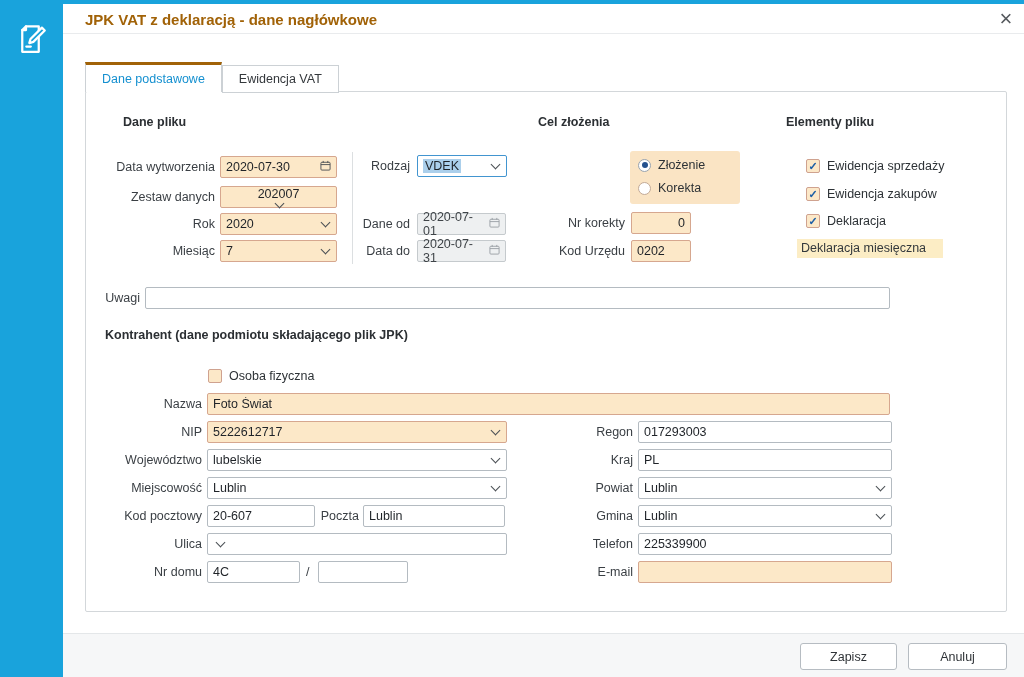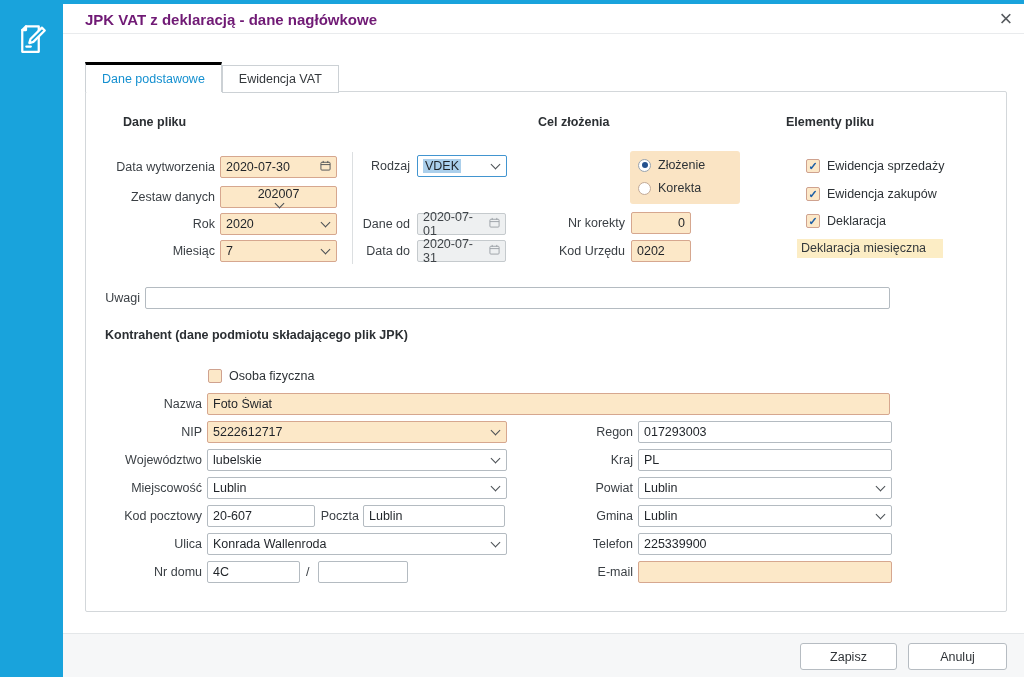--- a/index.html
+++ b/index.html
@@ -4,27 +4,27 @@
 <style>
   * { margin:0; padding:0; box-sizing:border-box; }
   html,body { width:1024px; height:677px; overflow:hidden; }
   body { font-family:"Liberation Sans", sans-serif; background:#fff; }
   .window { position:relative; width:1024px; height:677px; background:#fff; overflow:hidden; }
 
   .topline { position:absolute; left:0; top:0; width:1024px; height:4px; background:#19a3dc; }
   .sidebar { position:absolute; left:0; top:0; width:63px; height:677px; background:#19a3dc; }
   .sidebar svg { position:absolute; left:14px; top:21px; }
 
-  .dialog-title { position:absolute; left:85px; top:11px; font-size:15px; font-weight:700; color:#701a75; }
+  .dialog-title { position:absolute; left:85px; top:11px; font-size:15px; font-weight:700; color:#a16207; }
   .title-divider { position:absolute; left:63px; top:33px; right:0; height:1px; background:#e9ebed; }
   .close-btn { position:absolute; left:994px; top:8px; width:24px; height:24px; font-size:22px; line-height:22px; color:#55595d; text-align:center; cursor:pointer; }
 
   .tabbar { position:absolute; left:85px; top:62px; height:30px; display:flex; align-items:flex-start; z-index:2; }
   .tab { font-size:12.5px; padding:0 16px; background:#fff; display:flex; align-items:center; cursor:pointer; }
-  .tab.active { height:30px; border:1px solid #ccd1d5; border-top:3px solid #000000; border-bottom:none; color:#1590d0; }
+  .tab.active { height:30px; border:1px solid #ccd1d5; border-top:3px solid #a16207; border-bottom:none; color:#1590d0; }
   .tab.inactive { height:28px; margin-top:3px; border:1px solid #ccd1d5; color:#34383c; }
 
   .panel { position:absolute; left:85px; top:91px; width:922px; height:521px; border:1px solid #d3d7da; border-radius:2px; background:#fff; z-index:1; }
 
   .box { position:absolute; border:1px solid #dcdfe1; border-radius:4px; background:#fff; }
   .grptitle { position:absolute; font-size:12.5px; font-weight:700; color:#2b2f33; z-index:3; }
 
   .lbl { position:absolute; font-size:12.5px; color:#3a3f44; text-align:right; height:22px; line-height:22px; z-index:3; }
 
   .fld { position:absolute; height:22px; border:1px solid #b4bbc1; border-radius:2px; background:#fff;
@@ -218,21 +218,20 @@
     <span class="chev"></span>
   </div>
 
   <div class="lbl" style="left:90px; top:505px; width:112px;">Kod pocztowy</div>
   <input class="fld" style="left: 207px; top: 505px; width: 108px;" value="20-607">
   <div class="lbl" style="left:315px; top:505px; width:44px;">Poczta</div>
   <input class="fld" style="left: 363px; top: 505px; width: 142px;" value="Lublin">
 
   <div class="lbl" style="left:90px; top:533px; width:112px;">Ulica</div>
   <div class="fld combo" style="left:207px; top:533px; width:300px;">
-    <span class="txt">Konrada Wallenroda</span>
     <span class="chev"></span>
   </div>
 
   <div class="lbl" style="left:90px; top:561px; width:112px;">Nr domu</div>
   <input class="fld" style="left: 207px; top: 561px; width: 93px;" value="4C">
   <div class="slash" style="left:306px; top:561px;">/</div>
   <input class="fld" style="left: 318px; top: 561px; width: 90px;" value="">
 
   <div class="lbl" style="left:520px; top:421px; width:113px;">Regon</div>
   <input class="fld" style="left: 638px; top: 421px; width: 254px;" value="017293003">

